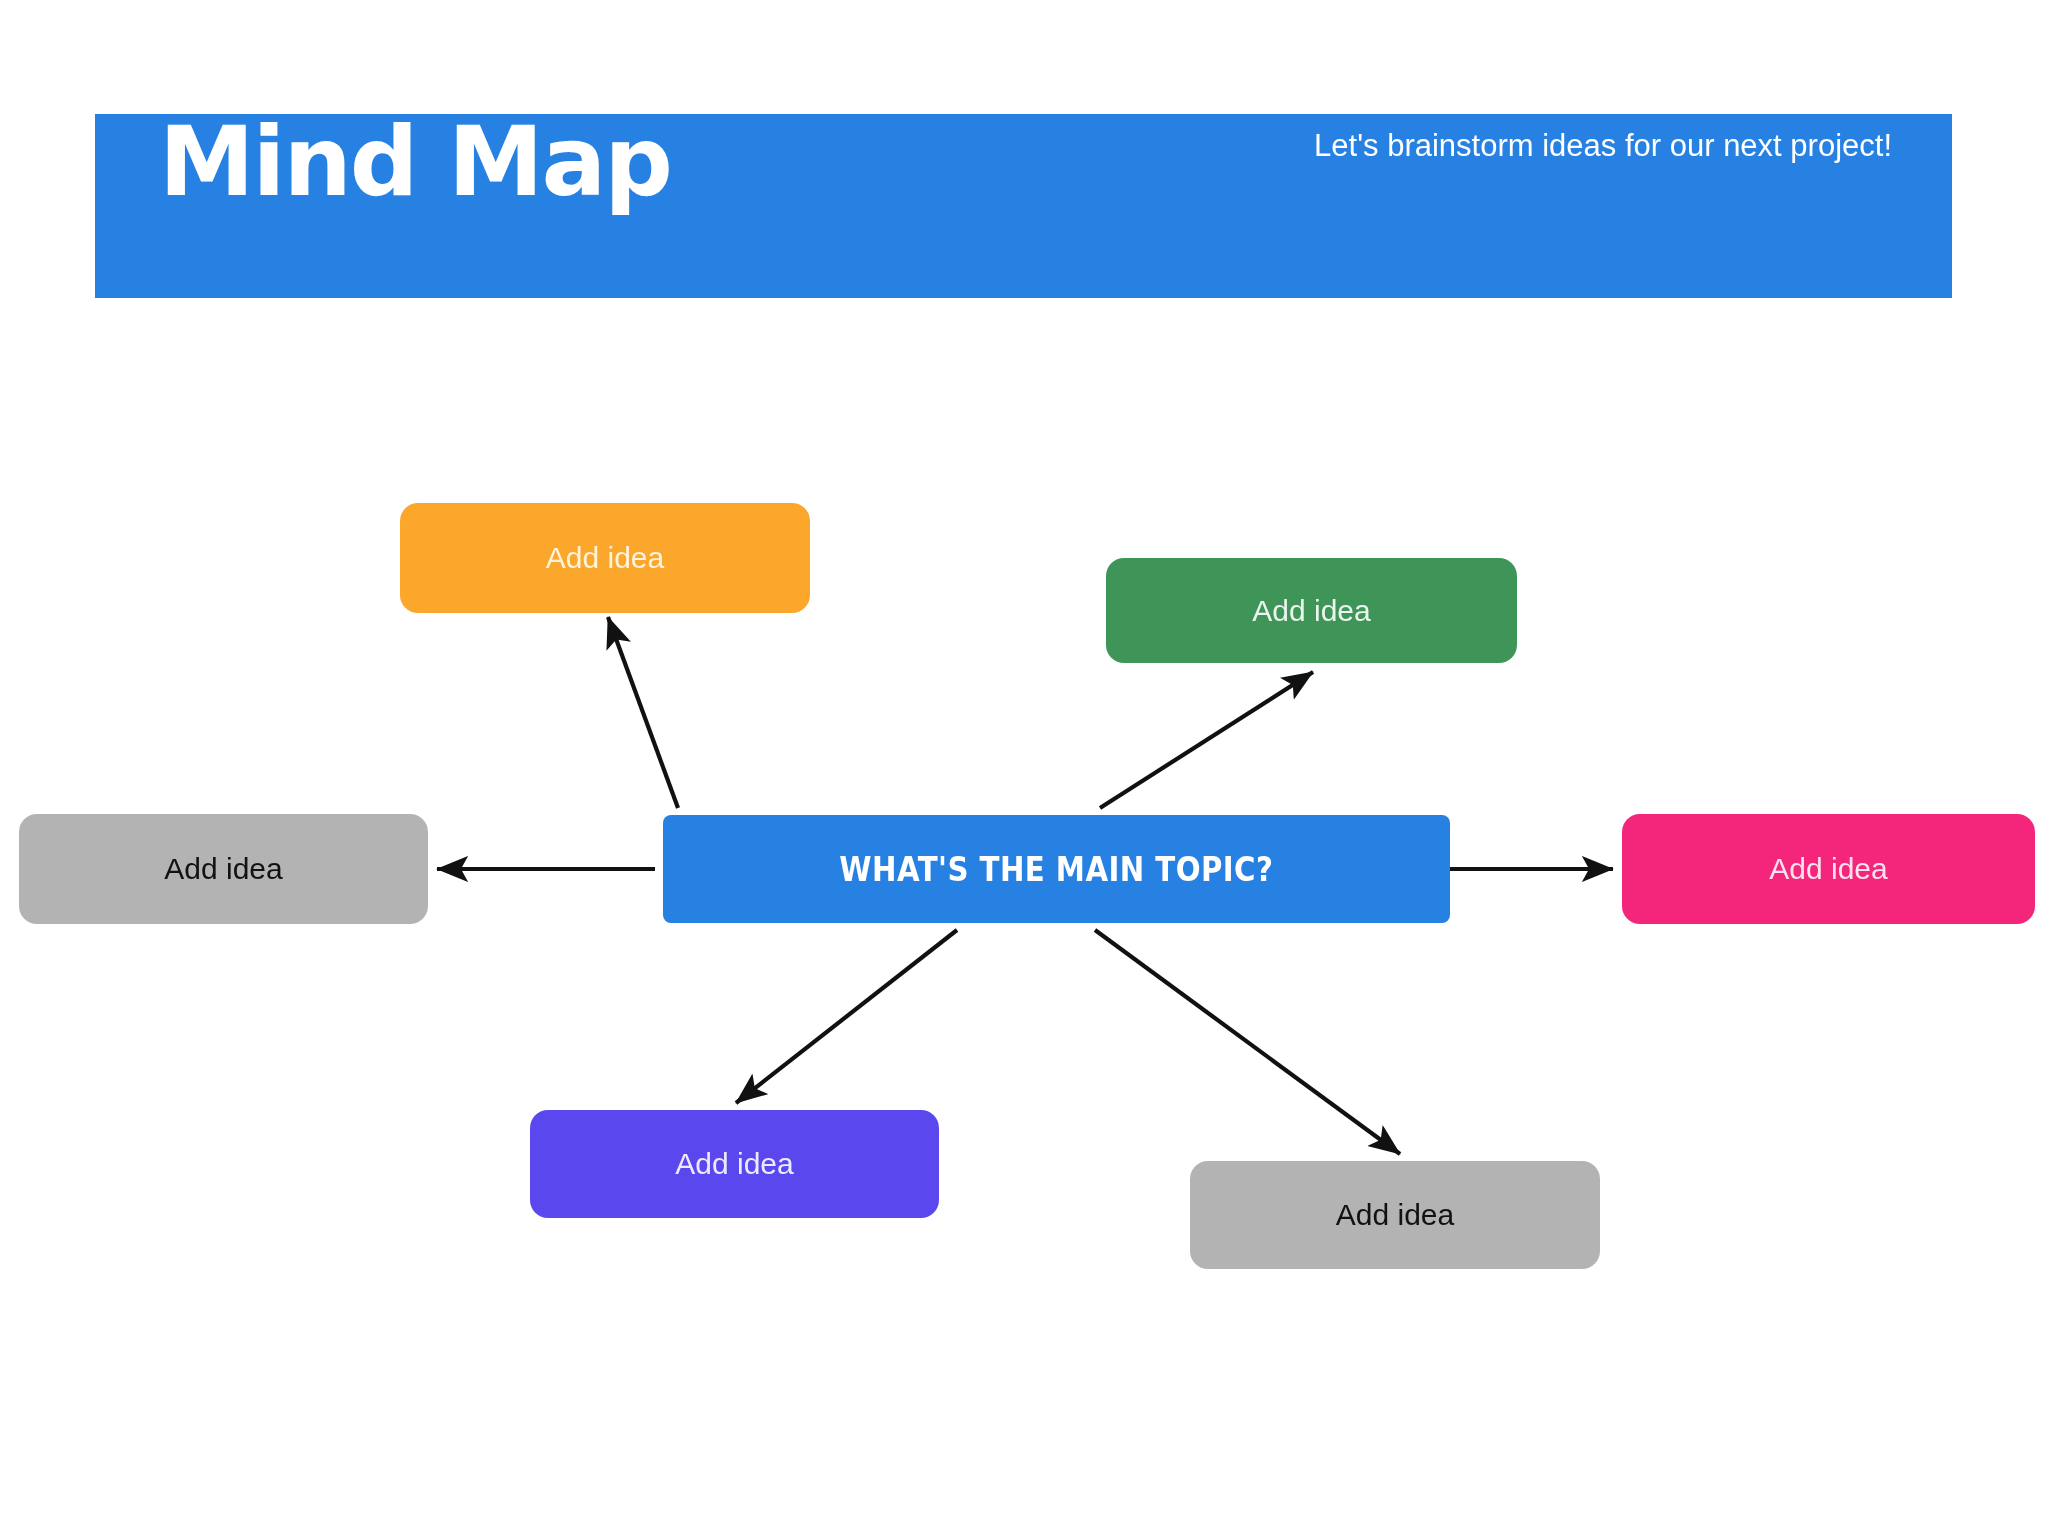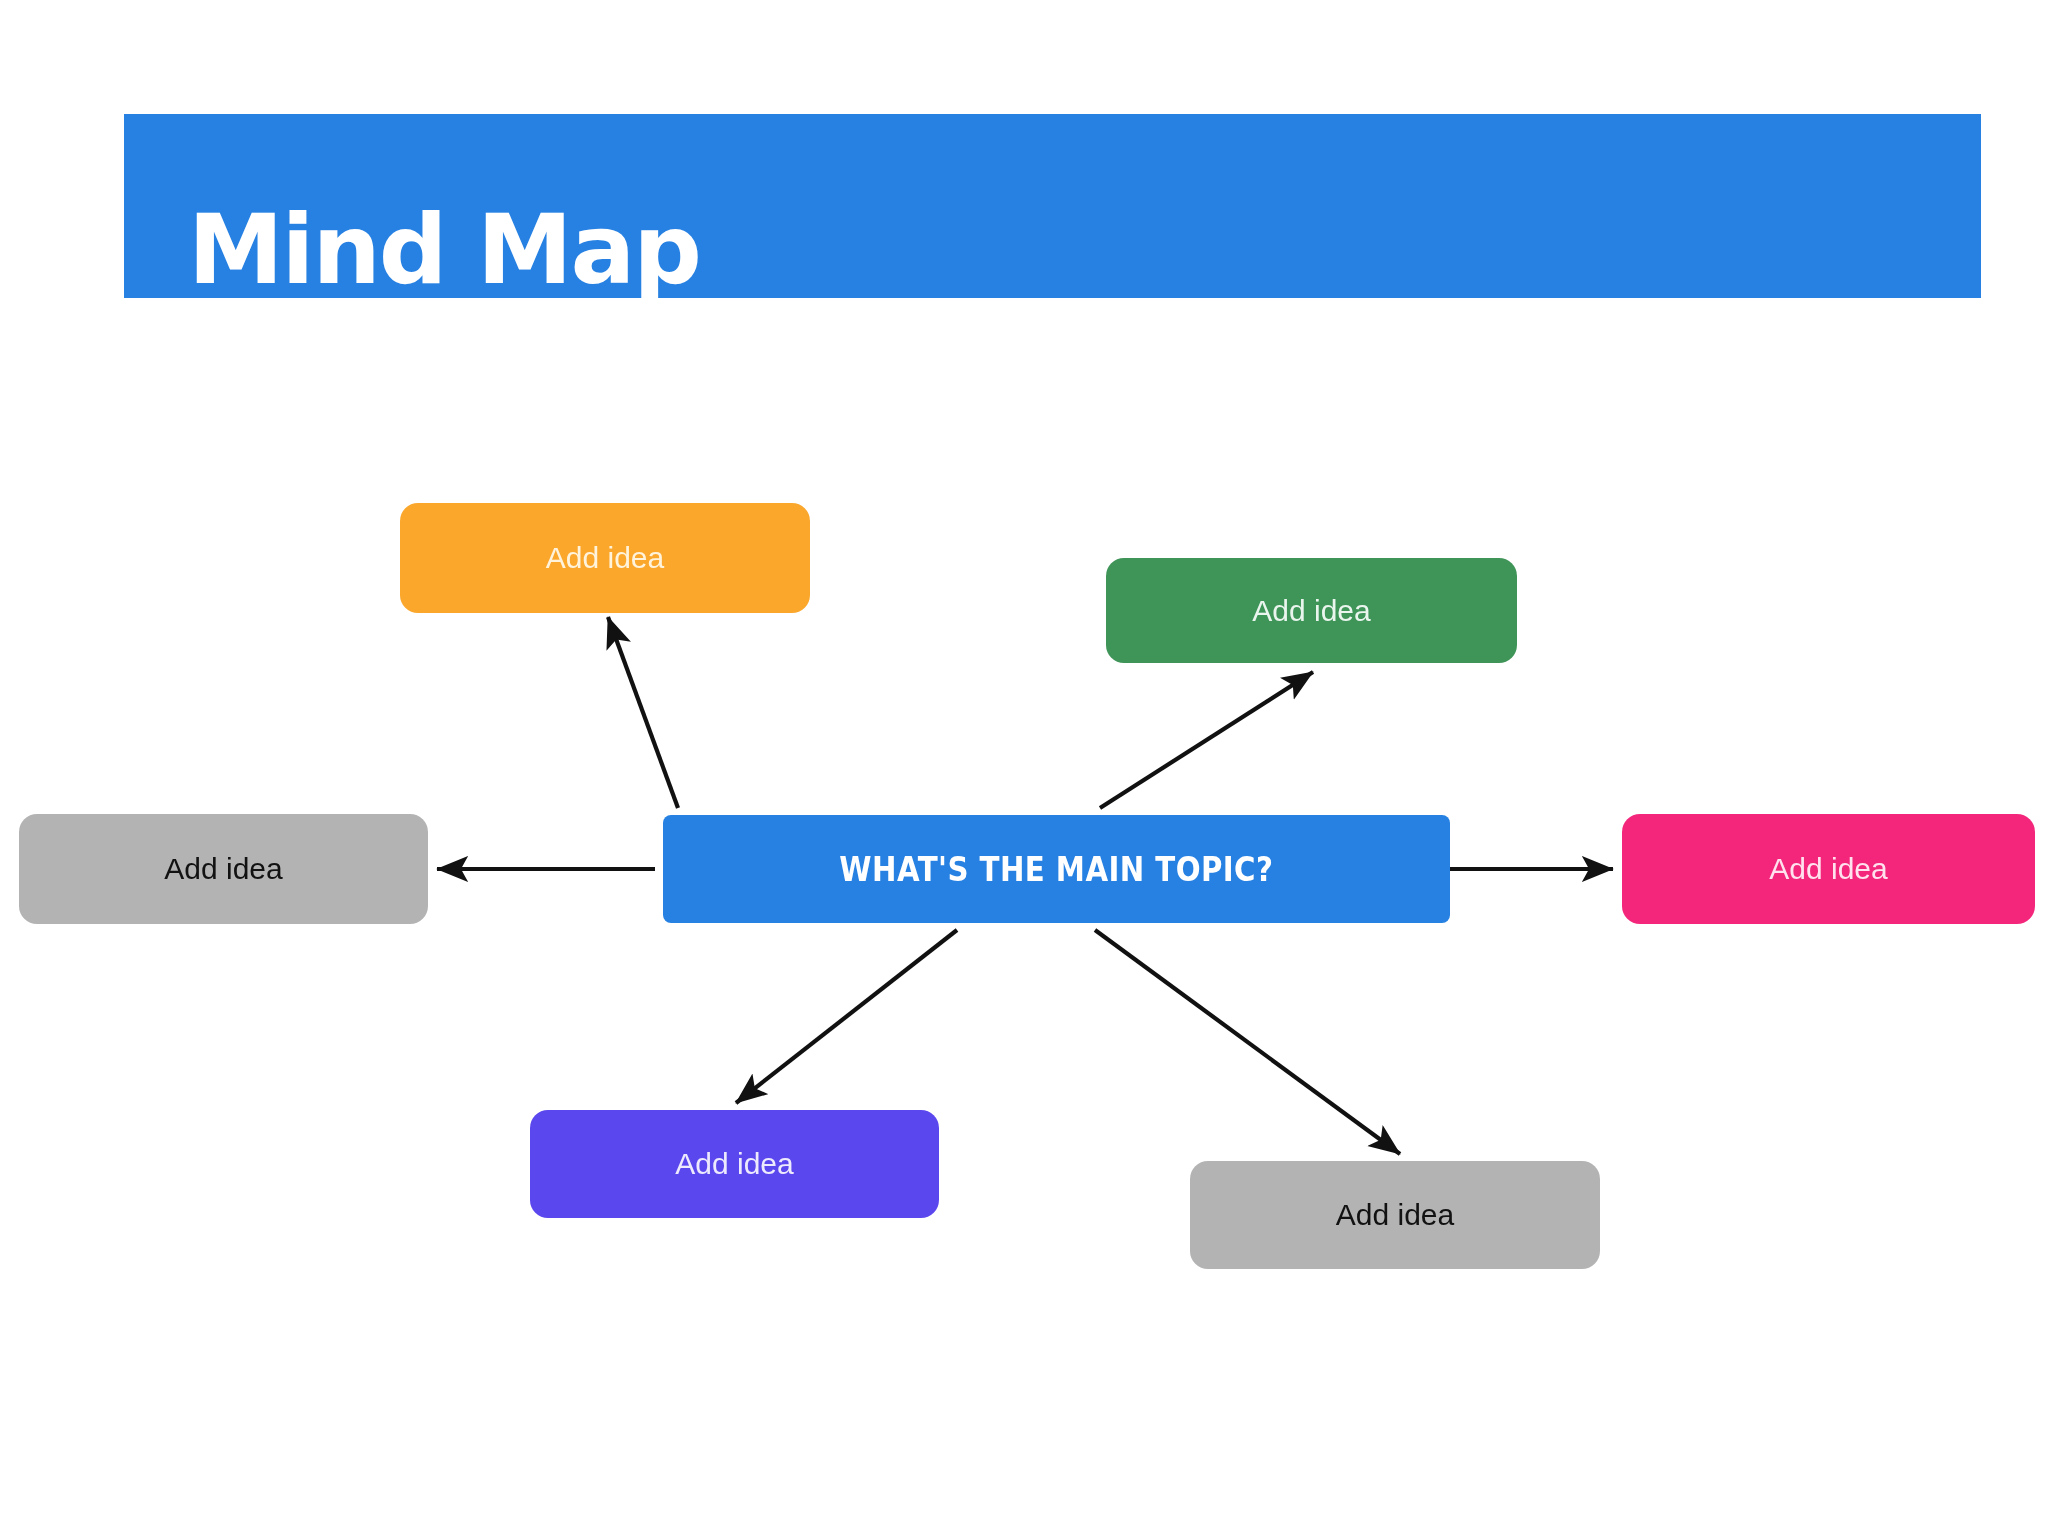--- a/index.html
+++ b/index.html
@@ -18,25 +18,24 @@
 
   
   #header-bar {
     position: absolute;
     left: 95px;
     top: 114px;
     width: 1857px;
     height: 184px;
     background: #2681E3;
     display: flex;
-    align-items: flex-end;
+    align-items: flex-start;
     justify-content: space-between;
     box-sizing: border-box;
     padding: 0 60px 0 64px;
-    margin-left: 29px;
   }
   #header-title {
     color: #ffffff;
     font-family: "DejaVu Sans", sans-serif;
     font-size: 96px;
     font-weight: 700;
     letter-spacing: -2px;
     line-height: 1;
     white-space: nowrap;
   }
@@ -158,20 +157,21 @@
     color: #121212;
   }
 </style>
 </head>
 <body>
 
 <div id="canvas">
 
   <div id="header-bar">
     <div id="header-title">Mind Map</div>
+    <div id="header-subtitle">Let's brainstorm ideas for our next project!</div>
   </div>
 
   <div id="diagram">
 
     <svg id="connectors" viewBox="0 0 2048 1536">
       <defs>
         <marker id="arrowhead" markerWidth="9" markerHeight="9" refX="7.4" refY="3.1" orient="auto" markerUnits="strokeWidth">
           <path d="M0,0 L7.6,3.1 L0,6.2 L1.7,3.1 Z" fill="#111111"></path>
         </marker>
       </defs>

